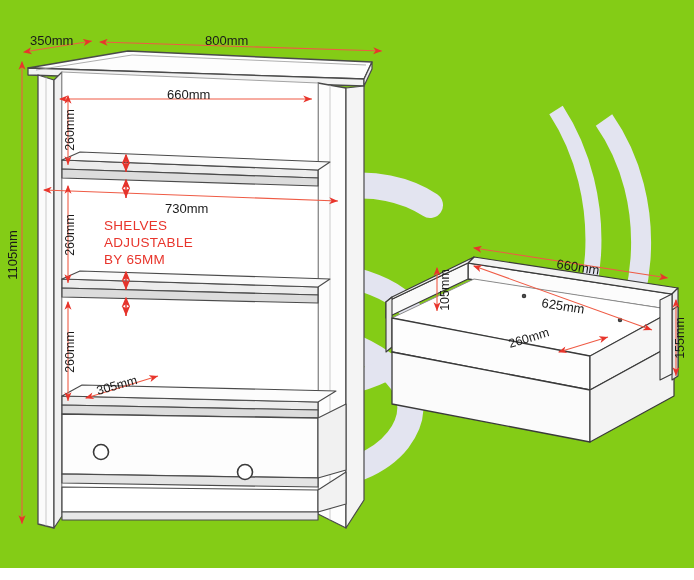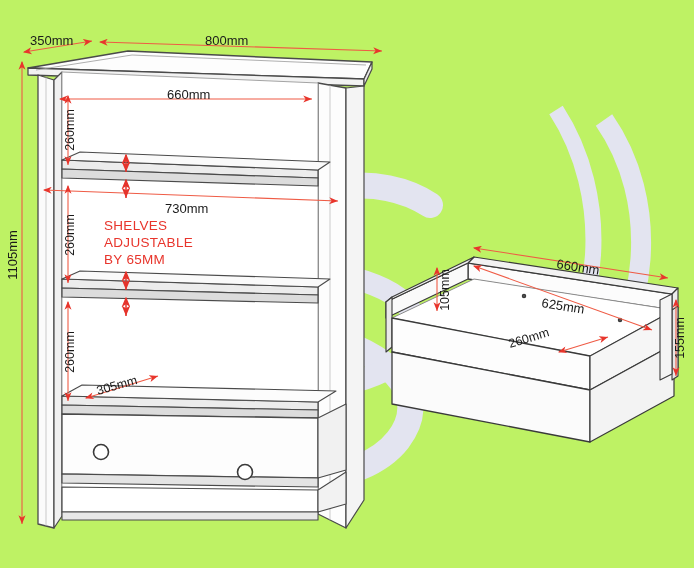--- a/index.html
+++ b/index.html
@@ -7,21 +7,21 @@
     padding: 0;
     background: #ffffff;
   }
   body {
     font-family: "Liberation Sans", sans-serif;
   }
   #canvas-wrap {
     position: relative;
     width: 694px;
     height: 568px;
-    background: #bef264;
+    background: #84cc16;
     overflow: hidden;
   }
   svg#drawing {
     display: block;
     width: 694px;
     height: 580px;
   }
   .dim-text {
     font-family: "Liberation Sans", sans-serif;
     font-size: 13px;

